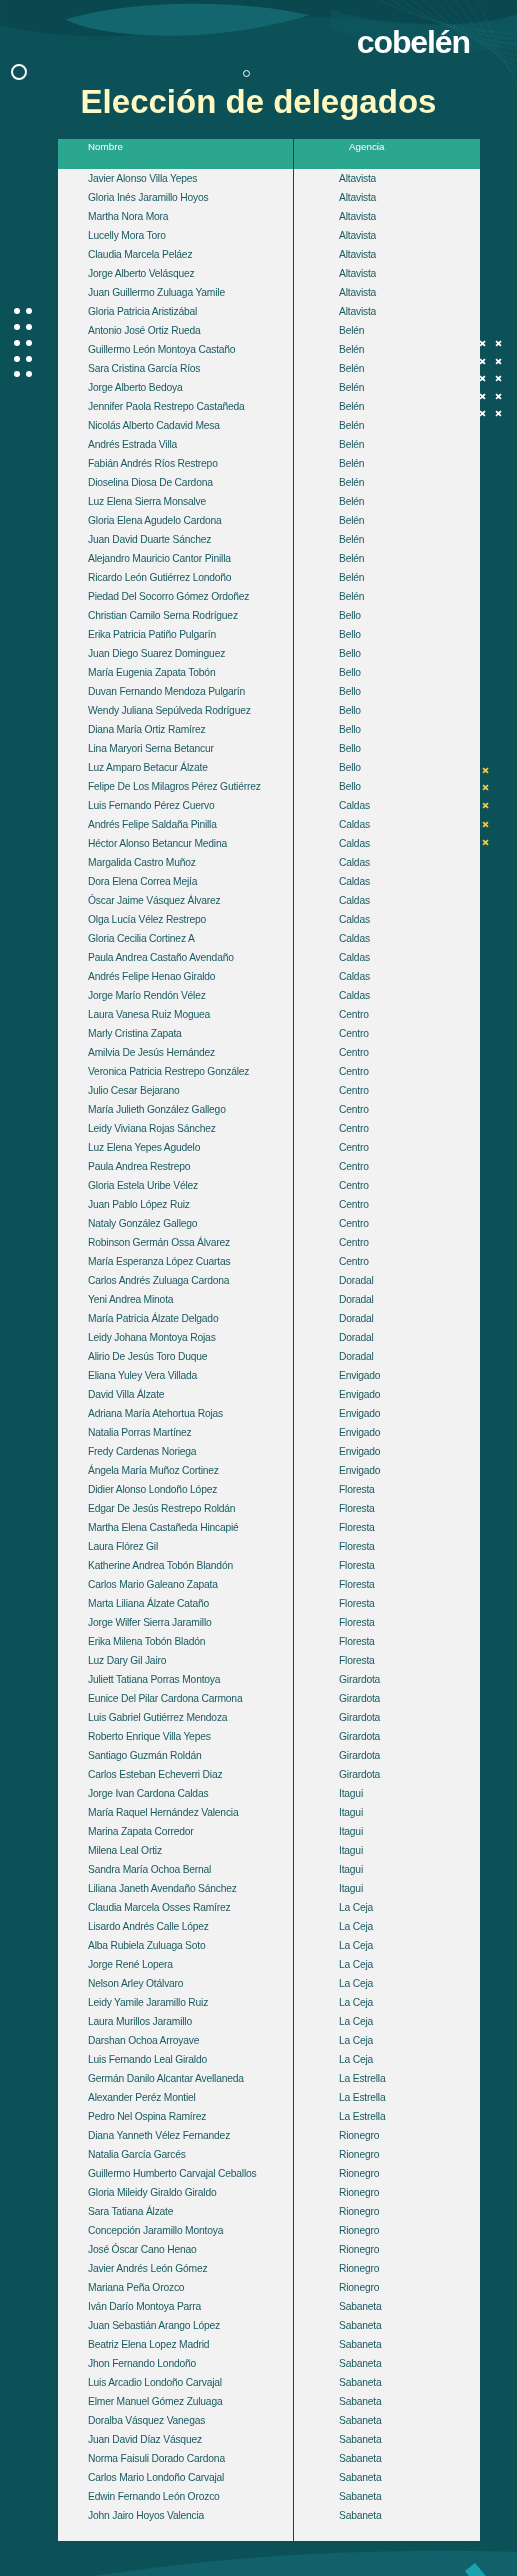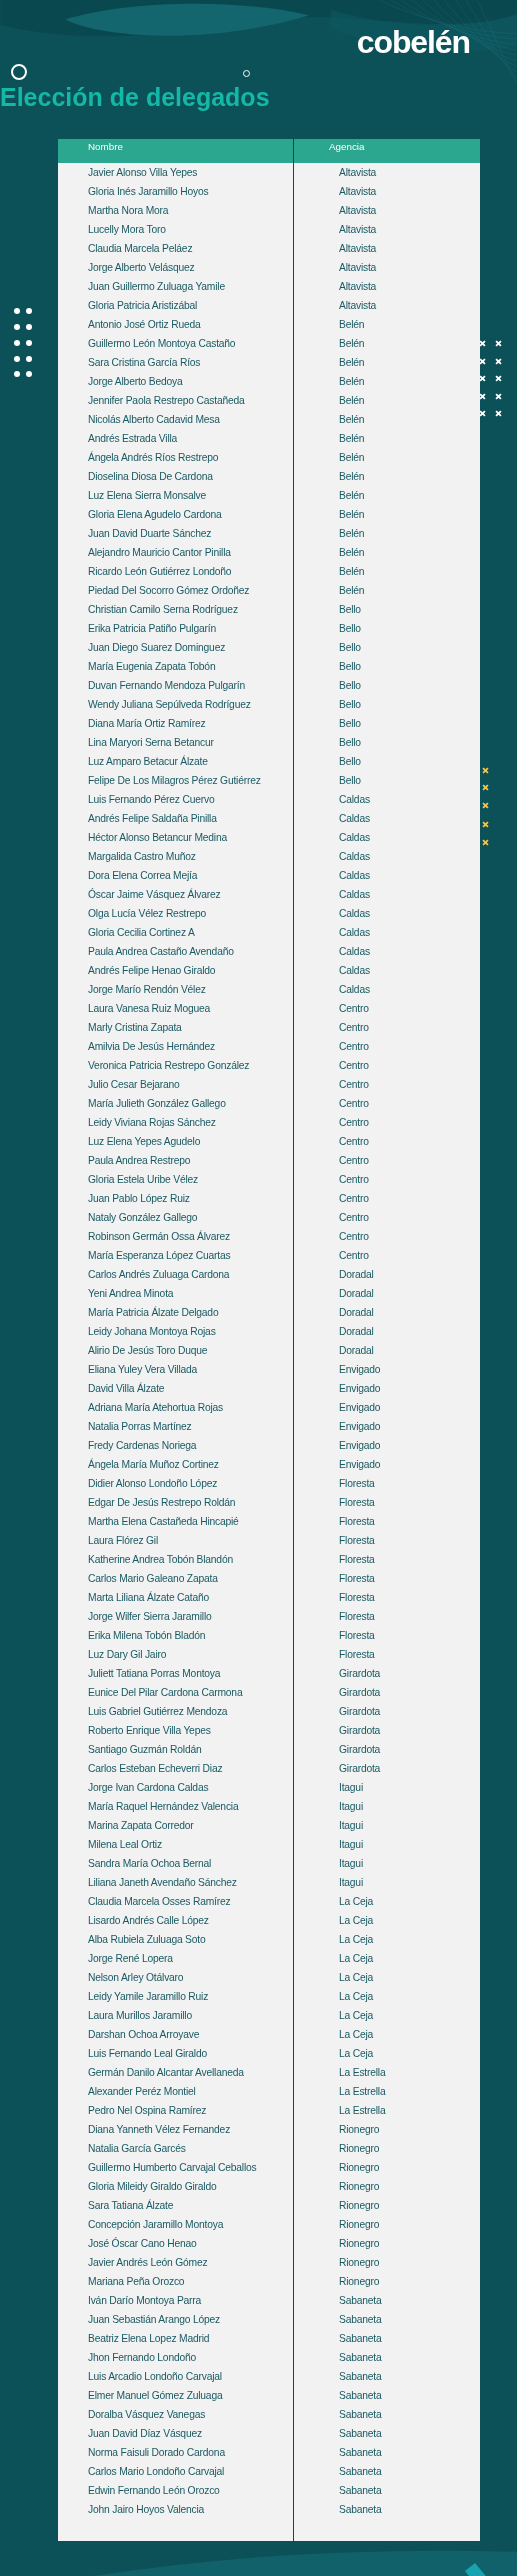--- a/index.html
+++ b/index.html
@@ -11,28 +11,28 @@
   .bg-top{top:0;}
   .bg-bottom{top:2507px;}
   .logo{
     position:absolute;top:26px;right:47px;color:#ffffff;
     font-size:32px;font-weight:bold;letter-spacing:-1.1px;line-height:1;
   }
   .ring{position:absolute;border-radius:50%;border:2.2px solid #ffffff;}
   .ring-1{left:11.4px;top:64px;width:12px;height:12px;}
   .ring-2{left:243px;top:70px;width:5.4px;height:5.4px;border-width:1.6px;}
   .title{
-    position:absolute;top:81px;left:0;width:517px;margin:0;
-    font-size:25px;font-weight:bold;letter-spacing:0px;color:#14b8a6;line-height:1.3;
+    position:absolute;top:81px;left:0;width:517px;margin:0;text-align:center;
+    font-size:33px;font-weight:bold;letter-spacing:0px;color:#fef9c3;line-height:1.3;
   }
   .table{
     position:absolute;left:58px;top:139px;width:422px;height:2402px;
     background:#f1f2f1;
   }
-  .thead{display:flex;height:24px;background:#2ca78f;}
+  .thead{display:flex;height:30px;background:#2ca78f;gap:20px;}
   .th{color:#ffffff;font-size:9.8px;line-height:15.7px;box-sizing:border-box;white-space:nowrap;}
   .th.name{width:235px;padding-left:30px;}
   .th.agency{flex:1;padding-left:36px;}
   .tbody{position:relative;}
   .tr{display:flex;height:19px;line-height:19px;}
   .td{color:#1a5a63;font-size:10.3px;letter-spacing:-0.2px;box-sizing:border-box;white-space:nowrap;overflow:hidden;}
   .td.name{width:235px;padding-left:30px;}
   .td.agency{flex:1;padding-left:46px;}
   .divider{position:absolute;left:235px;top:0;width:1.1px;height:100%;background:#0d4a52;}
   .deco{position:absolute;}
@@ -147,21 +147,21 @@
         </div>
         <div class="tr">
           <div class="td name">Nicolás Alberto Cadavid Mesa</div>
           <div class="td agency">Belén</div>
         </div>
         <div class="tr">
           <div class="td name">Andrés Estrada Villa</div>
           <div class="td agency">Belén</div>
         </div>
         <div class="tr">
-          <div class="td name">Ángela Andrés Ríos Restrepo</div>
+          <div class="td name">Fabián Andrés Ríos Restrepo</div>
           <div class="td agency">Belén</div>
         </div>
         <div class="tr">
           <div class="td name">Dioselina Diosa De Cardona</div>
           <div class="td agency">Belén</div>
         </div>
         <div class="tr">
           <div class="td name">Luz Elena Sierra Monsalve</div>
           <div class="td agency">Belén</div>
         </div>

